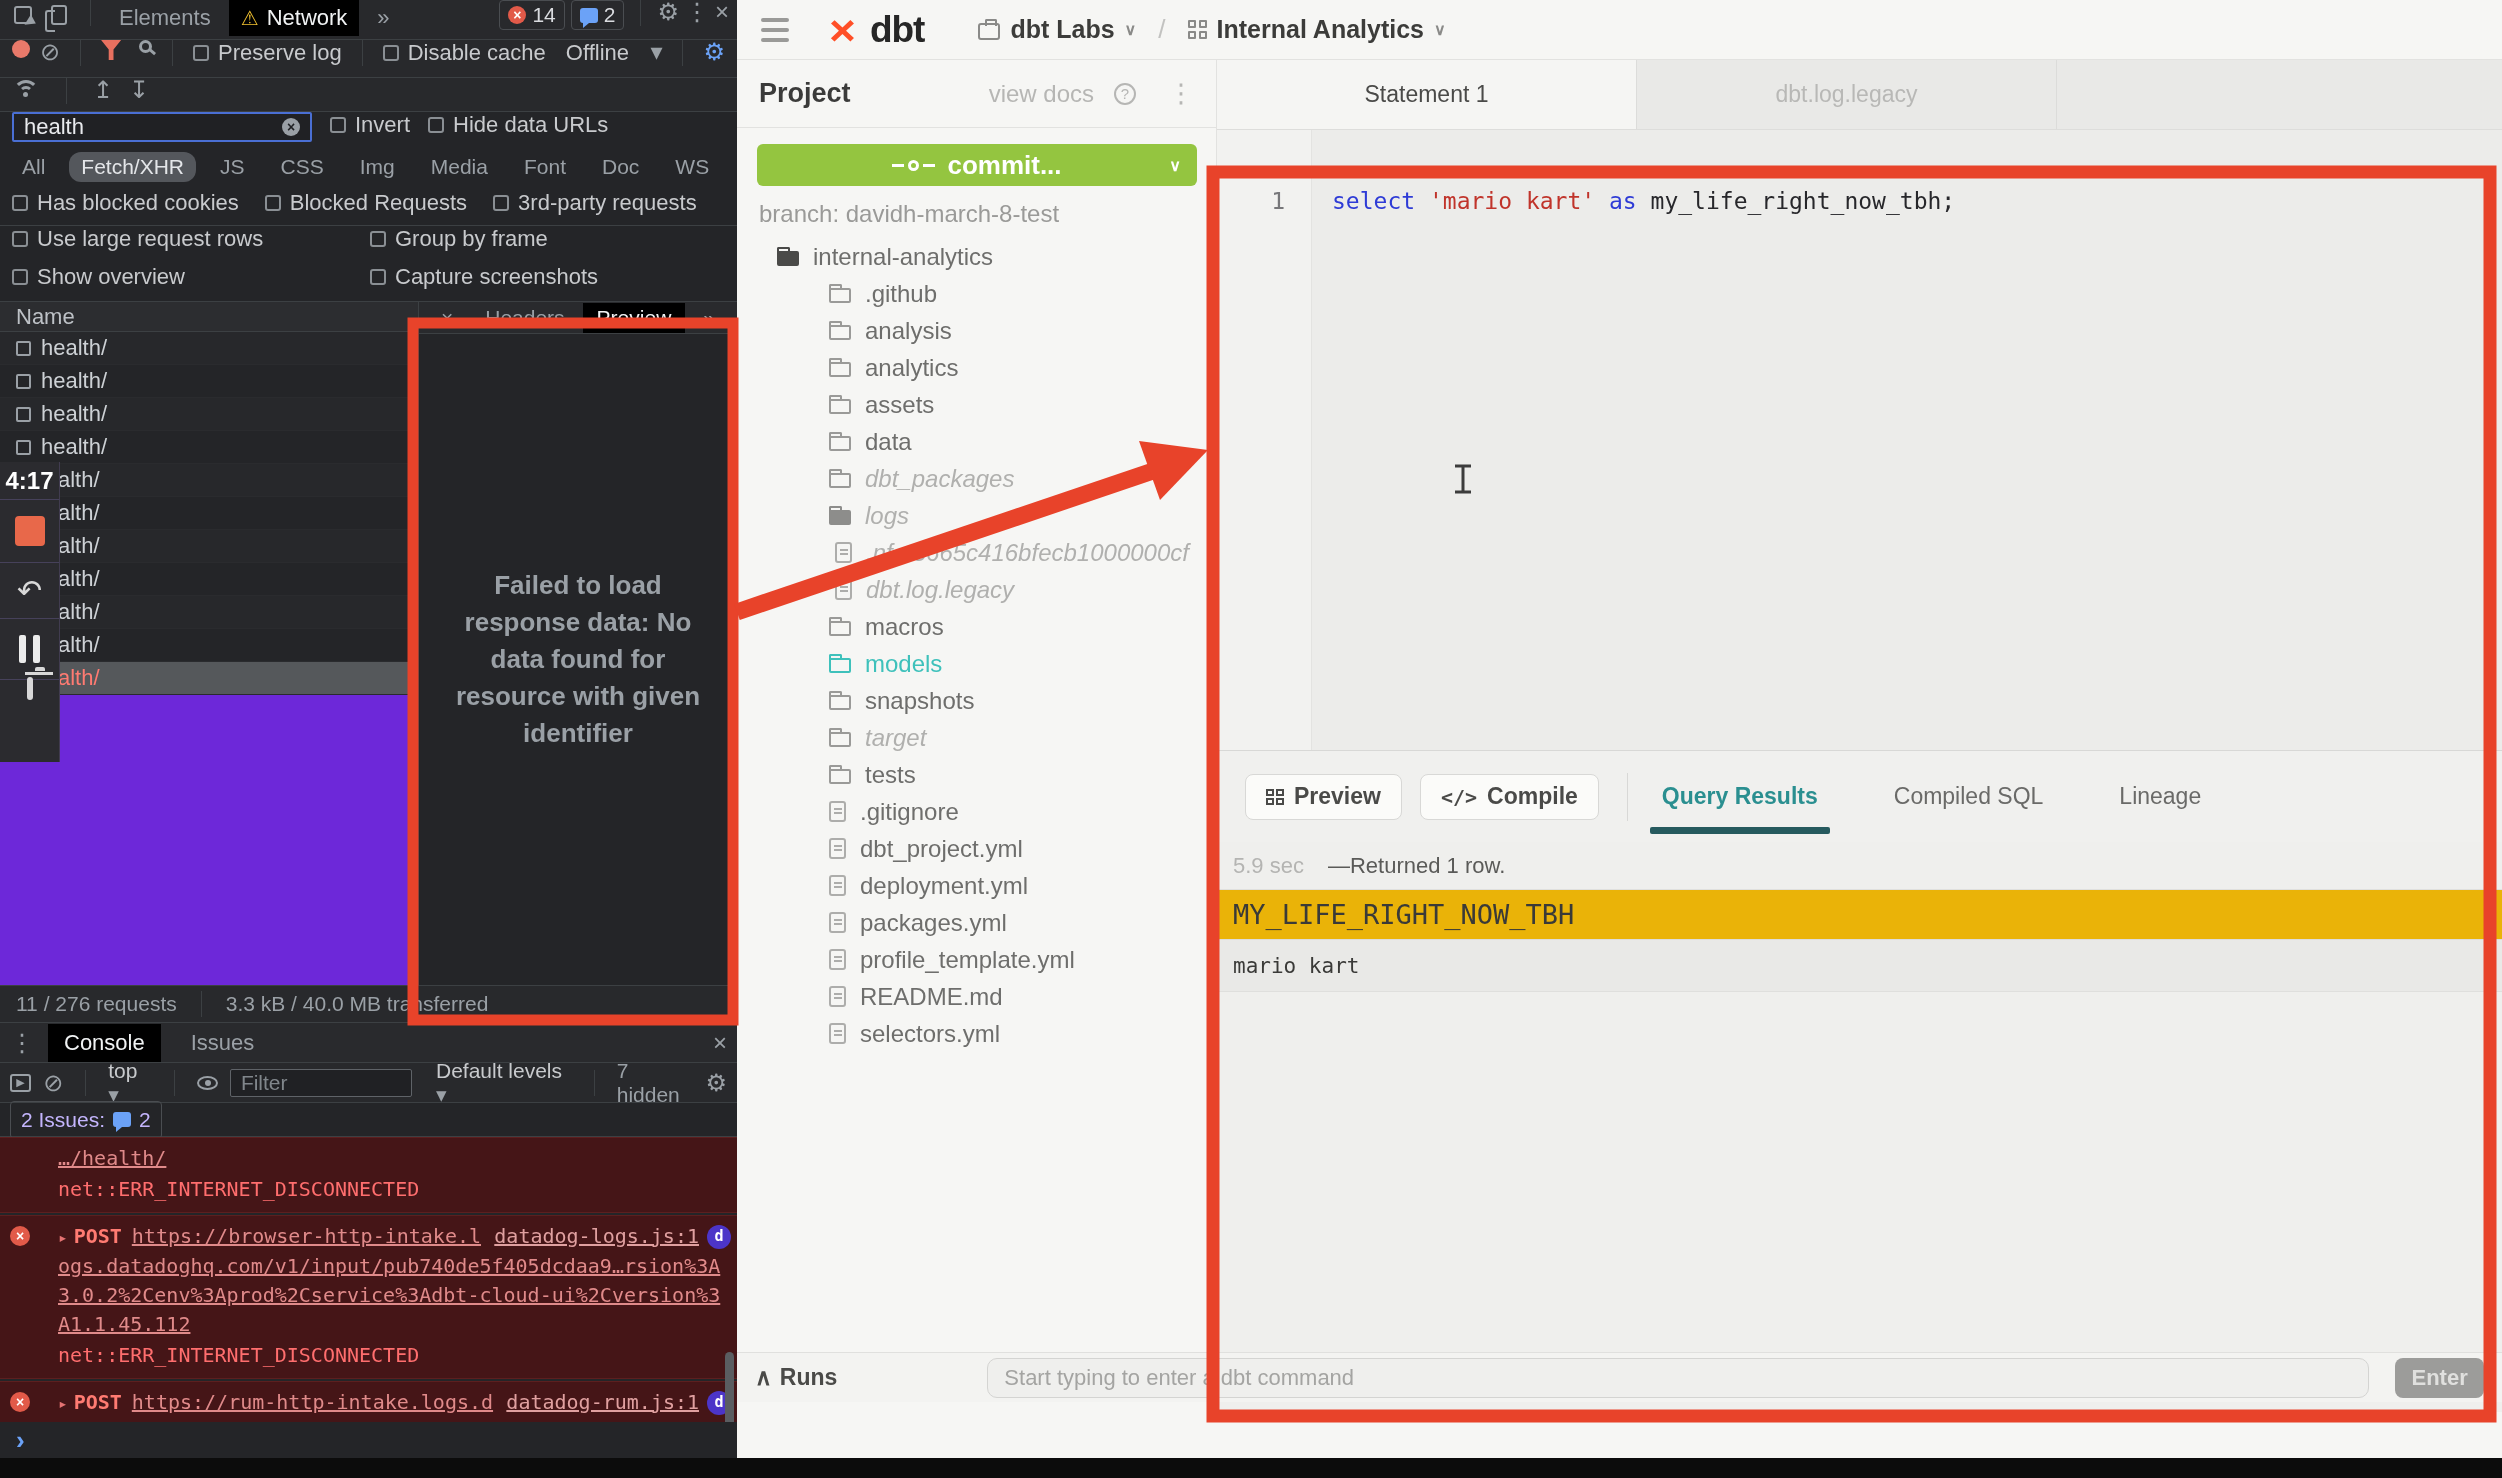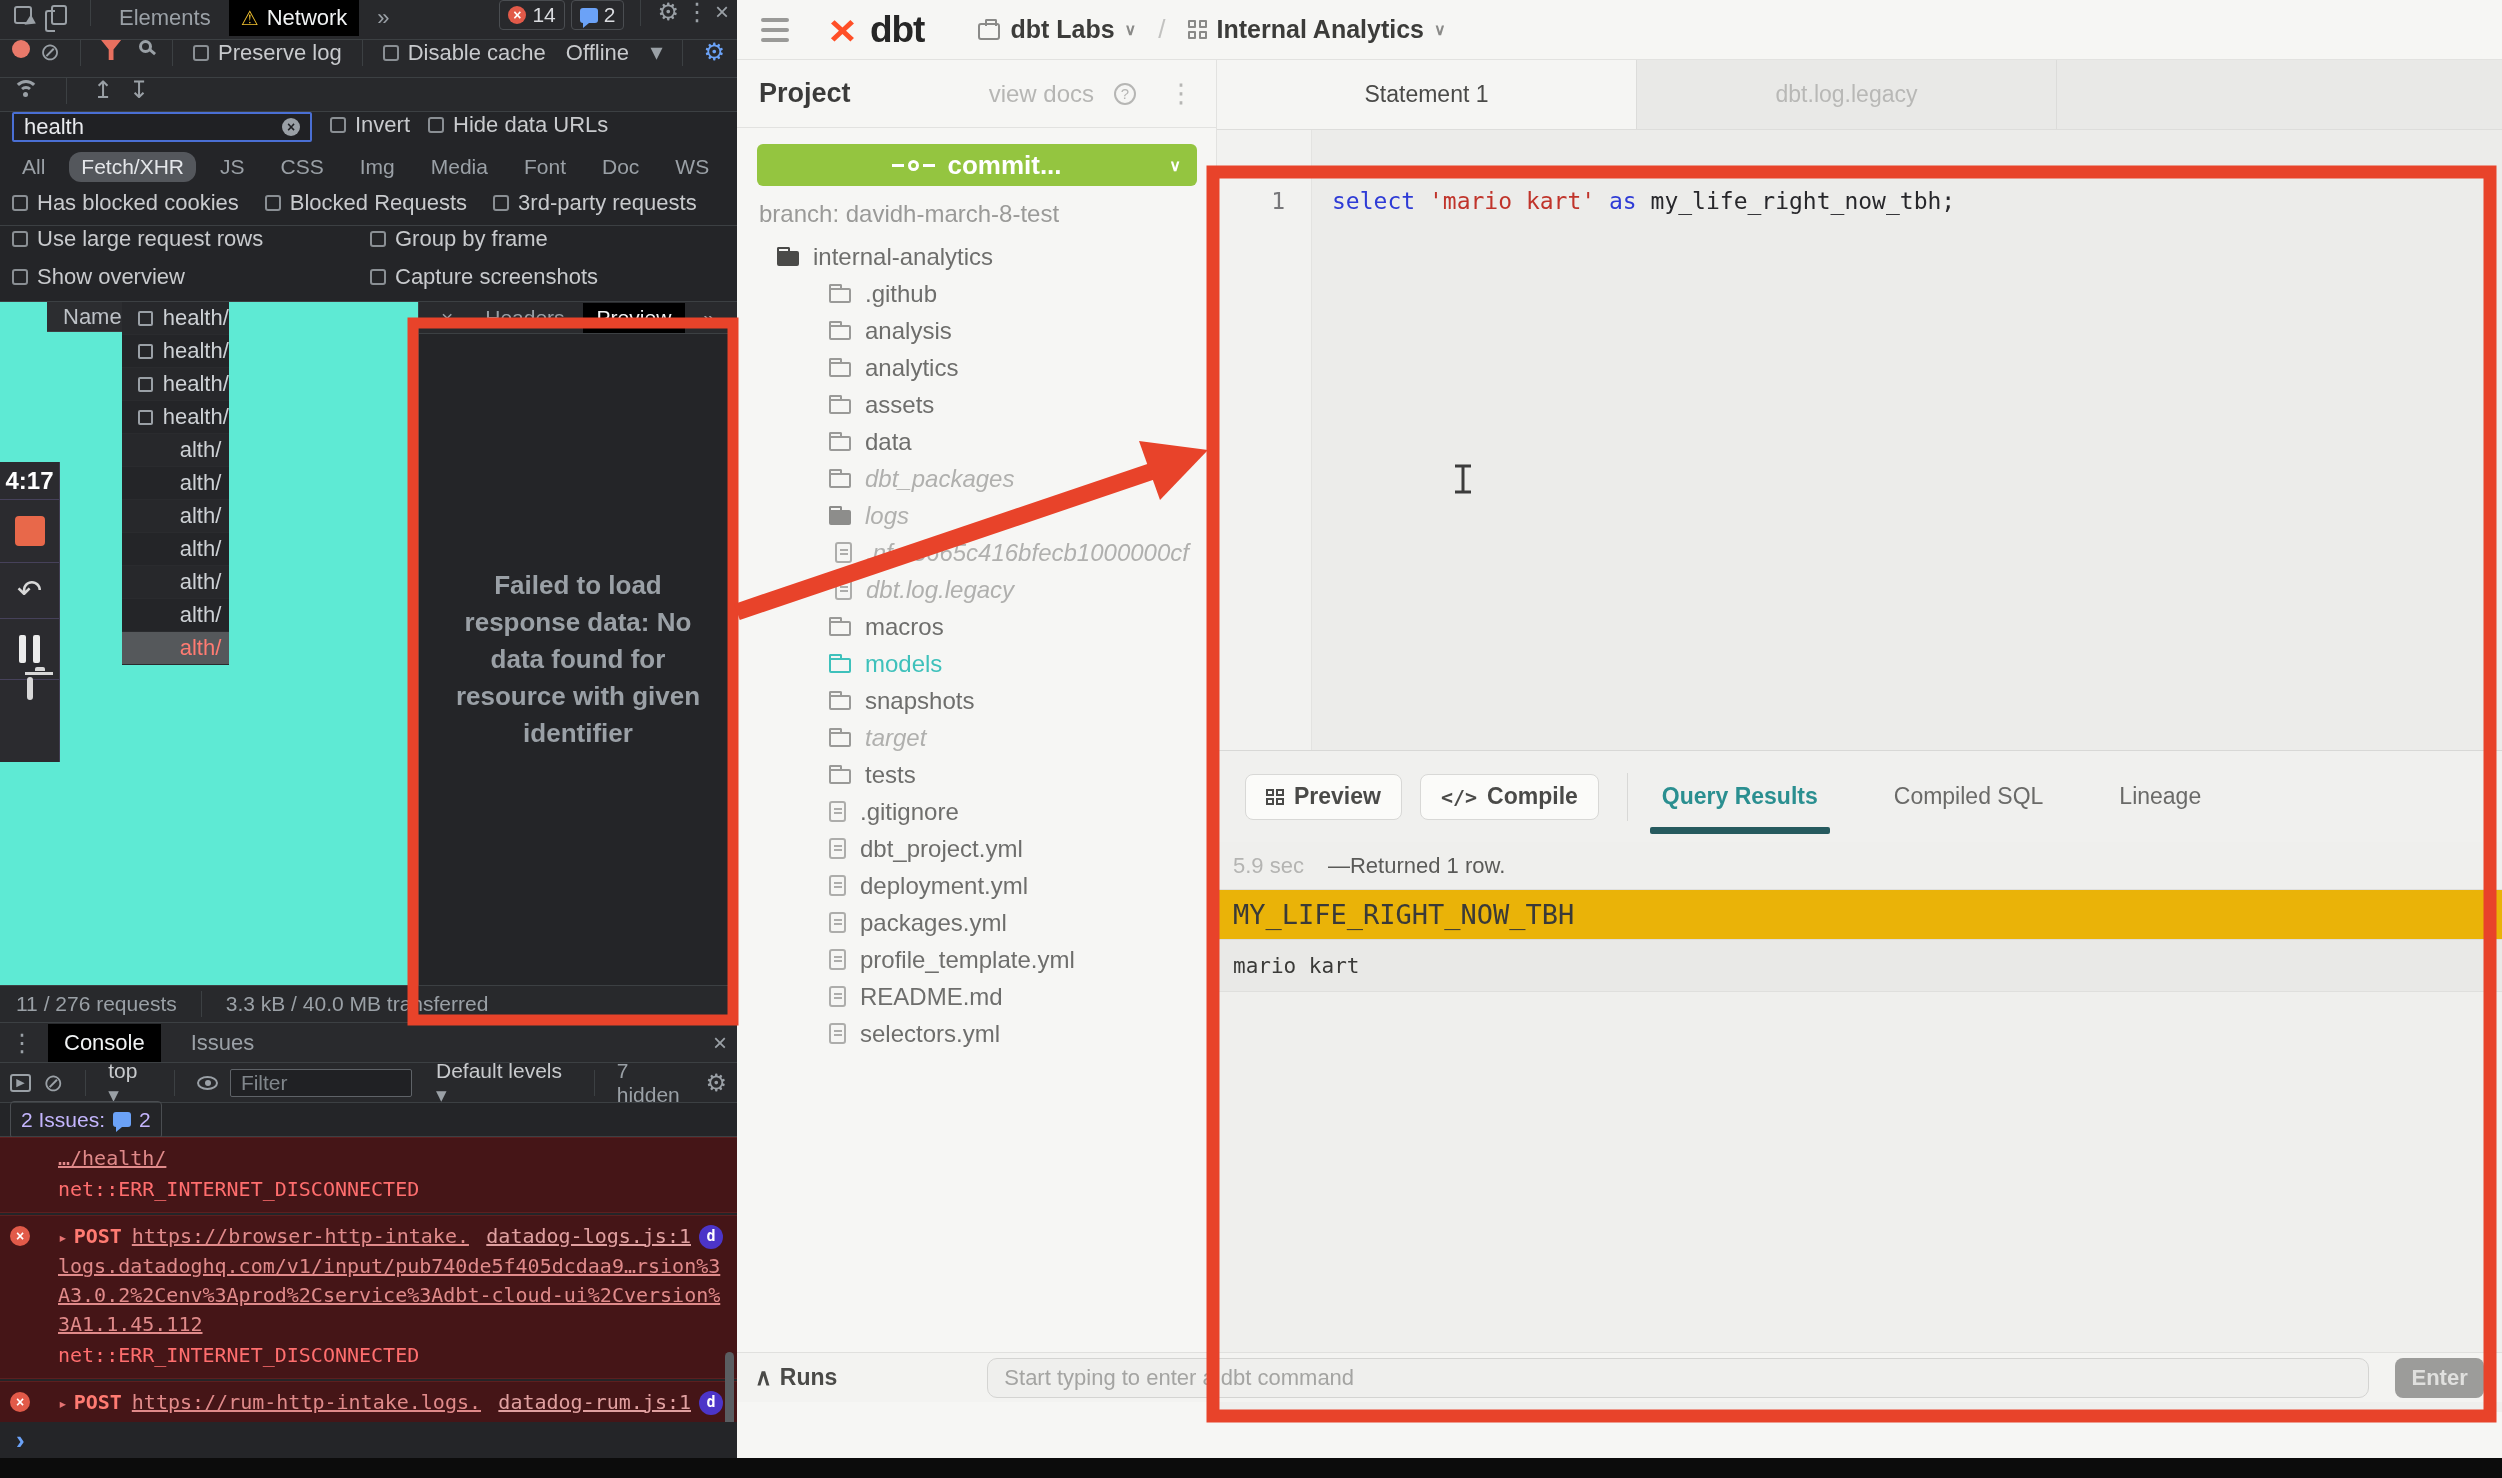--- a/index.html
+++ b/index.html
@@ -53,21 +53,21 @@
   .pill { padding:3px 12px; border-radius:12px; color:#9aa0a6; font-size:21px; }
   .pill.sel { background:#54575c; color:#e4e6e9; }
 
   .dt-blocked { height:36px; background:#242528; border-bottom:1px solid #3c4043; padding:0 12px; gap:26px; }
   .dt-opts { height:38px; background:#242528; padding:0 12px; }
   .dt-opts .col2 { position:absolute; left:370px; }
   .dt-opts { position:relative; }
   .dt-opts.last { border-bottom:1px solid #3c4043; }
 
   .dt-netmain { flex:1; display:flex; min-height:0; }
-  .dt-reqlist { width:425px; border-right:1px solid #3c4043; display:flex; background:#5eead4;padding-left:47px; }
+  .dt-reqlist { width:425px; border-right:1px solid #3c4043; display:flex; flex-direction:column; background:#6d28d9; }
   .name-hdr { height:30px; background:#2c2d30; border-bottom:1px solid #3c4043; display:flex; align-items:center; padding-left:16px; color:#bdc1c6; font-size:22px; flex-shrink:0; }
   .req-row { height:33px; display:flex; align-items:center; padding-left:16px; gap:10px; font-size:22px; color:#cdd1d5; border-bottom:1px solid #2a2b2e; background:#242528; }
   .req-row:nth-child(odd) { background:#27282b; }
   .req-row.noicon { padding-left:58px; }
   .req-row.selected { background:#55585b; color:#ff7b72; }
   .doc-ic { width:15px; height:15px; border:2px solid #9aa0a6; border-radius:2px; flex-shrink:0; }
 
   .dt-detail { flex:1; display:flex; flex-direction:column; background:#242528; }
   .detail-tabs { height:32px; background:#292a2d; border-bottom:1px solid #3c4043; display:flex; align-items:center; gap:4px; padding:0 8px; font-size:21px; color:#9aa0a6; flex-shrink:0; }
   .detail-tab { padding:3px 14px; }
@@ -83,21 +83,21 @@
   .c-tab { padding:6px 16px; font-size:22px; color:#9aa0a6; }
   .c-tab.active { background:#000; color:#f1f3f4; }
   .c-toolbar { height:40px; background:#28292c; border-bottom:1px solid #3c4043; display:flex; align-items:center; padding:0 10px; gap:12px; font-size:21px; color:#c8cacd; flex-shrink:0; }
   .sidebox { width:22px; height:18px; border:2.5px solid #9aa0a6; border-radius:3px; display:flex; align-items:center; justify-content:center; font-size:11px; color:#9aa0a6; }
   .eye { width:22px; height:14px; border:2.5px solid #9aa0a6; border-radius:50%; position:relative; }
   .eye::after { content:''; position:absolute; left:6px; top:2px; width:6px; height:6px; border-radius:50%; background:#9aa0a6; }
   .c-filter { width:190px; height:28px; background:#202124; border:1px solid #5f6368; border-radius:2px; color:#80868b; font-size:21px; padding:0 10px; display:flex; align-items:center; }
   .c-issuesrow { height:34px; background:#242528; border-bottom:1px solid #3c4043; display:flex; align-items:center; padding:0 10px; flex-shrink:0; }
   .issue-chip { display:flex; align-items:center; gap:8px; border:1px solid #4a4d51; border-radius:4px; padding:6px 10px; font-size:21px; color:#c4b5fd; }
   .c-log { flex:1; overflow:hidden; background:#242528; font-family:"DejaVu Sans Mono", monospace; font-size:20px; position:relative; }
-  .err-entry { background:#451517; border-top:1px solid #5c1f1f; border-bottom:1px solid #5c1f1f; padding:6px 14px 8px 14px; color:#e57373; position:relative; margin-bottom:2px; }
+  .err-entry { background:#451517; border-top:1px solid #5c1f1f; border-bottom:1px solid #5c1f1f; padding:6px 6px 8px 14px; color:#e57373; position:relative; margin-bottom:2px; }
   .err-entry .xic { position:absolute; left:10px; top:10px; width:20px; height:20px; border-radius:50%; background:#e25a49; color:#fff; font-size:14px; font-weight:bold; display:flex; align-items:center; justify-content:center; font-family:"Liberation Sans",sans-serif; }
   .err-body { margin-left:44px; line-height:29px; word-break:break-all; }
   .err-src { float:right; display:flex; align-items:center; gap:8px; margin-left:12px; }
   .err-src a { color:#e0a0a0; text-decoration:underline; }
   .dd-ic { width:24px; height:24px; border-radius:50%; background:#4c35c8; color:#fff; font-size:15px; display:flex; align-items:center; justify-content:center; font-weight:bold; flex-shrink:0; }
   .caret { color:#e57373; margin-right:6px; font-size:16px; }
   .post { color:#ff7b72; font-weight:bold; margin-right:10px; }
   .eurl { color:#e08a8a; text-decoration:underline; }
   .neterr { display:block; color:#ff6e6e; margin-top:2px; }
   .c-prompt { height:36px; display:flex; align-items:center; padding:0 16px; color:#6ba2f7; font-size:26px; font-weight:bold; flex-shrink:0; background:#242528; }

